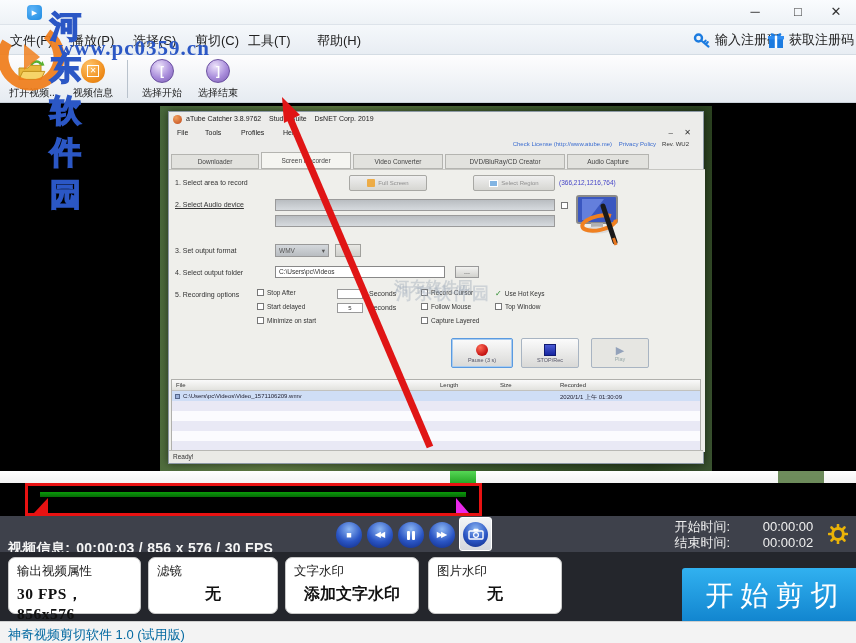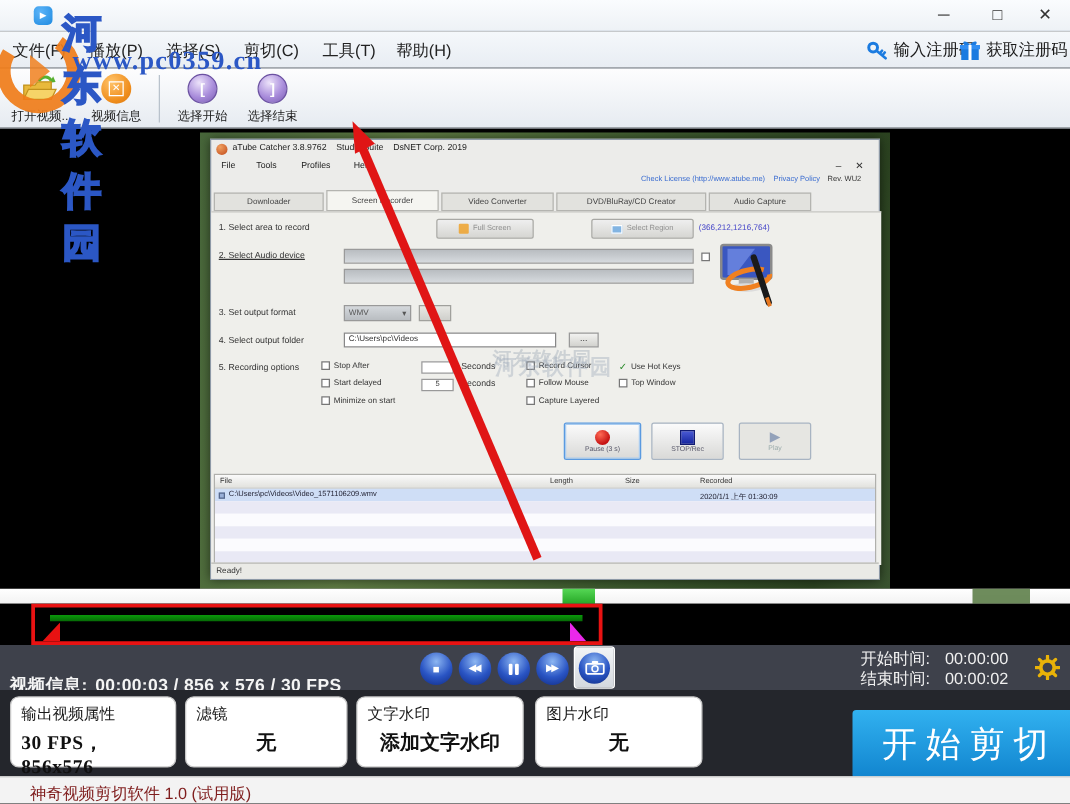--- a/index.html
+++ b/index.html
@@ -94,35 +94,35 @@
   .vinfo{position:absolute;left:8px;top:24px;font-size:14px;font-weight:bold;color:#f4f4f4;letter-spacing:.3px}
   .vinfo .val{margin-left:6px;font-weight:bold}
   .pbtn{position:absolute;top:6px;width:26px;height:26px;border-radius:50%;background:radial-gradient(circle at 50% 28%,#8cb6f2,#2a55c4 55%,#102a82);display:flex;align-items:center;justify-content:center;color:#fff;cursor:pointer}
   .pbtn .g1{font-size:9px;line-height:9px}
   .pbtn .g2{font-size:8px;letter-spacing:-2px;line-height:8px;padding-right:2px}
   .pausebars{display:flex;gap:2.5px}
   .pausebars i{width:3px;height:9px;background:#fff;border-radius:1px}
   .cambtn{position:absolute;left:459px;top:1px;width:33px;height:34px;background:linear-gradient(#f2f4f6,#d4d8de);border:1px solid #fff;border-radius:3px;display:flex;align-items:center;justify-content:center}
   .camcirc{width:25px;height:25px;border-radius:50%;background:radial-gradient(circle at 50% 28%,#8cb6f2,#2a55c4 55%,#102a82);display:flex;align-items:center;justify-content:center}
   .times{position:absolute;right:36px;top:3px;text-align:right;font-size:13px;line-height:15.5px;color:#f0f0f0}
-  .times .tv{display:inline-block;margin-left:12px;min-width:64px;text-align:left}
+  .times .tv{display:inline-block;margin-left:26px;min-width:64px;text-align:center}
   .gear{position:absolute;right:8px;top:8px;cursor:pointer}
 
   
   .bottomp{position:absolute;left:0;top:552px;width:856px;height:69px;background:#24262c}
   .card{position:absolute;top:5px;height:57px;background:#fff;border:1px solid #c8c8c8;border-radius:7px;padding:5px 8px;cursor:pointer;font-family:"Liberation Serif","DejaVu Serif",serif}
   .card .ct{font-size:12.5px;color:#1a1a1a}
   .card .cv{font-size:16px;font-weight:bold;color:#111;text-align:center;margin-top:4px}
   .card.c1 .cv{text-align:left;font-size:15.5px;letter-spacing:.5px}
   .c1{left:8px;width:133px}.c2{left:148px;width:130px}.c3{left:285px;width:134px}.c4{left:428px;width:134px}
   .cutbtn{position:absolute;left:682px;top:16px;width:186px;height:55px;background:linear-gradient(#31b1f0,#1184ce);border-radius:3px;color:#fff;font-size:28px;display:flex;align-items:center;justify-content:center;letter-spacing:7px;padding-left:1px;cursor:pointer;font-family:"Liberation Serif","DejaVu Serif",serif}
 
   
   .statusbar{position:absolute;left:0;top:621px;width:856px;height:22px;background:#f3f3f3;border-top:1px solid #cfcfcf}
-  .statusbar span{position:absolute;left:24px;top:4px;font-size:13px;color:#7f1d1d}
+  .statusbar span{position:absolute;left:8px;top:4px;font-size:13px;color:#0369a1}
 
   
   #arrow-ov{position:absolute;left:0;top:0;z-index:40;pointer-events:none}
   #wm{position:absolute;left:0;top:0;z-index:45;pointer-events:none}
   .wm-name{position:absolute;left:50px;top:6px;font-size:31px;font-weight:bold;color:#ef4023;-webkit-text-stroke:1.6px #2b57c5;letter-spacing:2px}
   .wm-url{position:absolute;left:58px;top:36px;font-size:21px;font-weight:bold;color:#2b57c5;font-family:"Liberation Serif","DejaVu Serif",serif;letter-spacing:1px}
 </style>
 </head>
 <body>
 
@@ -133,21 +133,21 @@
     <span class="winbtn min">─</span>
     <span class="winbtn max">□</span>
     <span class="winbtn cls">✕</span>
   </div>
 
   <div class="menubar">
     <span class="mitem" style="left:10px">文件(F)</span>
     <span class="mitem" style="left:71px">播放(P)</span>
     <span class="mitem" style="left:133px">选择(S)</span>
     <span class="mitem" style="left:195px">剪切(C)</span>
-    <span class="mitem" style="left:258px">工具(T)</span>
+    <span class="mitem" style="left:248px">工具(T)</span>
     <span class="mitem" style="left:317px">帮助(H)</span>
 
     <span class="reggroup reg1">
       <svg width="18" height="16" viewBox="0 0 18 16">
           <circle cx="5.5" cy="6" r="3.5" fill="none" stroke="#1b7be0" stroke-width="2.4"></circle>
           <path d="M8.5 8.8 L15.5 14.6 M12.8 12.4 l2-2.4 M10.8 10.7 l1.8-2.1" stroke="#1b7be0" stroke-width="2.1" fill="none" stroke-linecap="round"></path>
         </svg>
       <span>输入注册码</span>
     </span>
     <span class="reggroup reg2">

